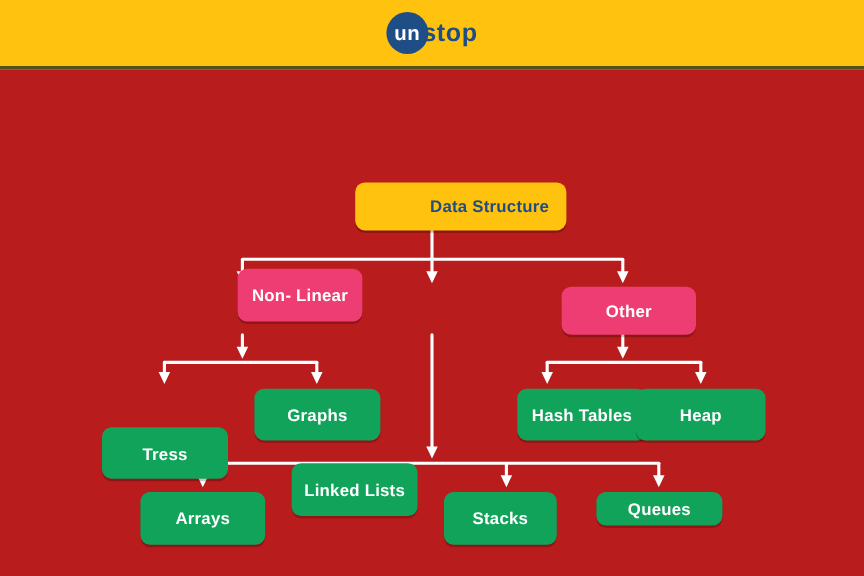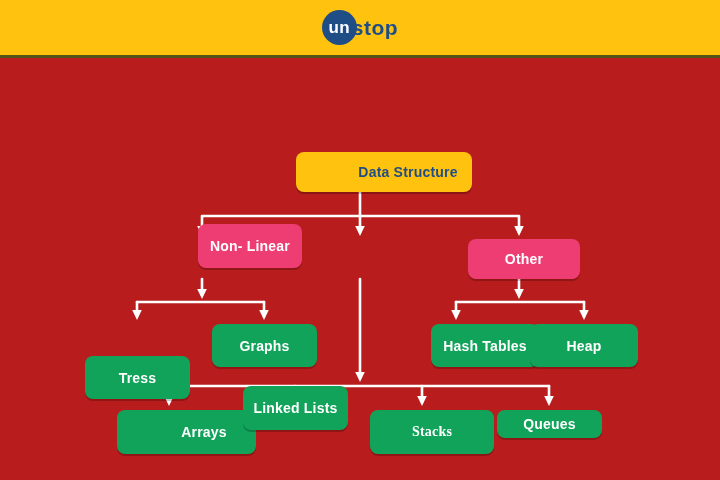--- a/index.html
+++ b/index.html
@@ -87,23 +87,23 @@
   .node-green  { background: #12A35B; box-shadow: 0 2px 0 rgba(0,0,0,0.22); }
 
   #n-root        { left: 296px; top: 152px; width: 128px; height: 40px; padding-left: 48px; }
   #n-nonlinear   { left: 150px; top: 224px; width: 104px; height: 44px; margin-left: 48px; }
   #n-linear      { left: 309px; top: 239px; width: 102px; height: 40px; }
   #n-other       { left: 468px; top: 239px; width: 112px; height: 40px; }
   #n-tress       { left:  85px; top: 324px; width: 105px; height: 43px; margin-top: 32px; }
   #n-graphs      { left: 212px; top: 324px; width: 105px; height: 43px; }
   #n-hashtables  { left: 402px; top: 324px; width: 108px; height: 43px; margin-left: 29px; }
   #n-heap        { left: 530px; top: 324px; width: 108px; height: 43px; }
-  #n-arrays      { left: 117px; top: 410px; width: 104px; height: 44px; padding-left: 35px; }
+  #n-arrays      { left: 117px; top: 410px; width: 104px; height: 44px; }
   #n-linkedlists { left: 243px; top: 386px; width: 105px; height: 44px; }
-  #n-stacks      { left: 370px; top: 410px; width: 124px; height: 44px; font-family: Liberation Serif, serif; }
+  #n-stacks      { left: 370px; top: 410px; width: 94px; height: 44px; }
   #n-queues      { left: 497px; top: 410px; width: 105px; height: 28px; }
 
   .connectors {
     position: absolute;
     top: 0; left: 0;
     pointer-events: none;
   }
 </style>
 </head>
 <body>

